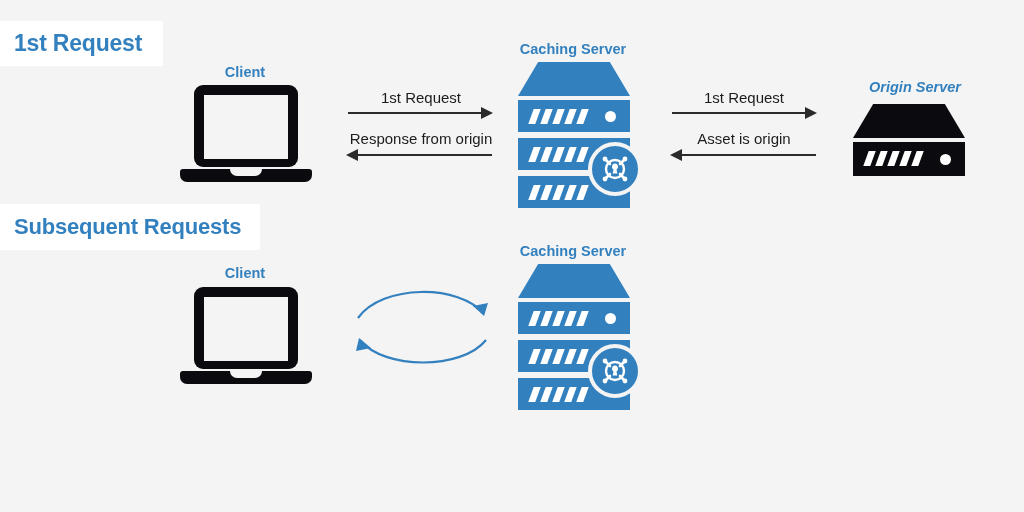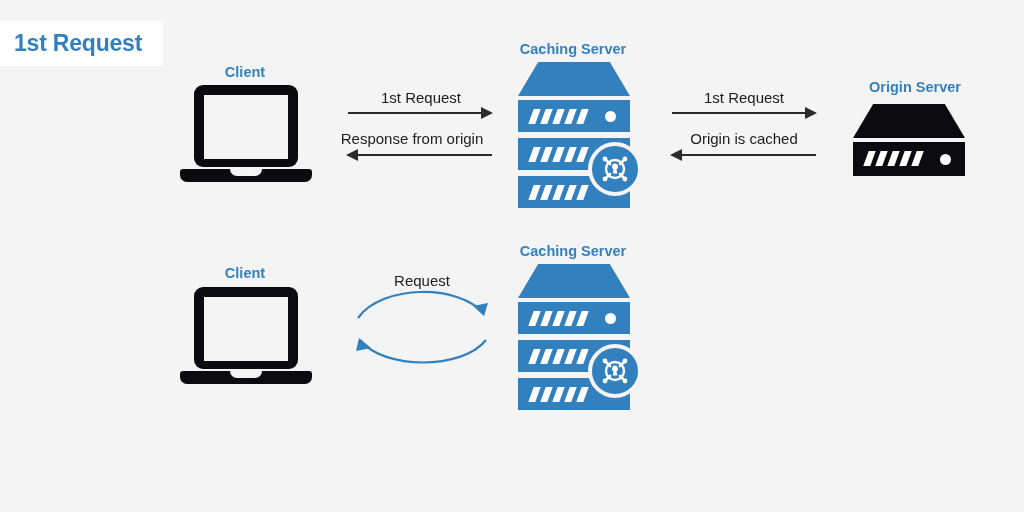--- a/index.html
+++ b/index.html
@@ -104,37 +104,40 @@
 </style>
 </head>
 <body>
 
 <div id="stage">
 
   <div class="banner" id="banner-first">
     <span>1st Request</span>
   </div>
 
+  <div class="banner" id="banner-subsequent">
+    <span>Subsequent Requests</span>
+  </div>
 
 
   <div class="caption" style="left:180px;top:64px;width:130px;">Client</div>
 
   <div class="laptop" style="left:180px;top:85px;width:132px;height:97px;">
     <div class="lid">
       <div class="screen"></div>
     </div>
     <div class="base"></div>
     <div class="notch"></div>
   </div>
 
   <div class="arrow-label" style="left:348px;top:89px;width:146px;">1st Request</div>
   <div class="arrow-line" style="left:348px;top:112px;width:134px;"></div>
   <div class="arrow-head right" style="left:481px;top:107px;"></div>
 
-  <div class="arrow-label" style="left:336px;top:130px;width:152px;">Response from origin</div>
+  <div class="arrow-label" style="left:345px;top:130px;width:152px;">Response from origin</div>
   <div class="arrow-line" style="left:358px;top:154px;width:134px;"></div>
   <div class="arrow-head left" style="left:346px;top:149px;"></div>
 
   <div class="caption" style="left:508px;top:41px;width:130px;">Caching Server</div>
 
   <div class="server blue" style="left:518px;top:62px;width:125px;height:130px;">
     <div class="srv-top"></div>
     <div class="srv-bar" style="top:38px;">
       <div class="slashes">
         <span class="slash" style="left:0"></span>
@@ -178,25 +181,25 @@
         <circle cx="17" cy="17" r="9" fill="none" stroke="#ffffff" stroke-width="2.4"></circle>
         <path d="M17 11.6a3.1 3.1 0 0 0-1.5 5.8l-0.8 4.2h4.6l-0.8-4.2A3.1 3.1 0 0 0 17 11.6z" fill="#ffffff"></path>
       </svg>
     </div>
   </div>
 
   <div class="arrow-label" style="left:668px;top:89px;width:152px;">1st Request</div>
   <div class="arrow-line" style="left:672px;top:112px;width:134px;"></div>
   <div class="arrow-head right" style="left:805px;top:107px;"></div>
 
-  <div class="arrow-label" style="left:668px;top:130px;width:152px;">Origin is cached</div>
+  <div class="arrow-label" style="left:668px;top:130px;width:152px;">Asset is origin</div>
   <div class="arrow-line" style="left:682px;top:154px;width:134px;"></div>
   <div class="arrow-head left" style="left:670px;top:149px;"></div>
 
-  <div class="caption" style="left:850px;top:79px;width:130px;">Origin Server</div>
+  <div class="caption" style="left:850px;top:79px;width:130px;font-style:italic;">Origin Server</div>
 
   <div class="server black" style="left:853px;top:104px;width:125px;height:72px;">
     <div class="srv-top"></div>
     <div class="srv-bar" style="top:38px;height:34px;">
       <div class="slashes">
         <span class="slash" style="left:0"></span>
           <span class="slash" style="left:12px"></span>
         <span class="slash" style="left:24px"></span>
           <span class="slash" style="left:36px"></span>
         <span class="slash" style="left:48px"></span>
@@ -208,21 +211,20 @@
   <div class="caption" style="left:180px;top:265px;width:130px;">Client</div>
 
   <div class="laptop" style="left:180px;top:287px;width:132px;height:97px;">
     <div class="lid">
       <div class="screen"></div>
     </div>
     <div class="base"></div>
     <div class="notch"></div>
   </div>
 
-  <div class="curve-label" style="left:352px;top:272px;width:140px;">Request</div>
 
   <div id="curve-wrap">
     <svg width="140" height="110" viewBox="0 0 140 110">
       <path d="M6 48 C 30 14, 108 14, 132 44" fill="none" stroke="#3380bf" stroke-width="2.2"></path>
       <polygon points="132,46 121,36 136,33" fill="#3380bf"></polygon>
       <path d="M134 70 C 110 100, 32 100, 8 70" fill="none" stroke="#3380bf" stroke-width="2.2"></path>
       <polygon points="7,68 19,78 4,81" fill="#3380bf"></polygon>
     </svg>
   </div>
 

